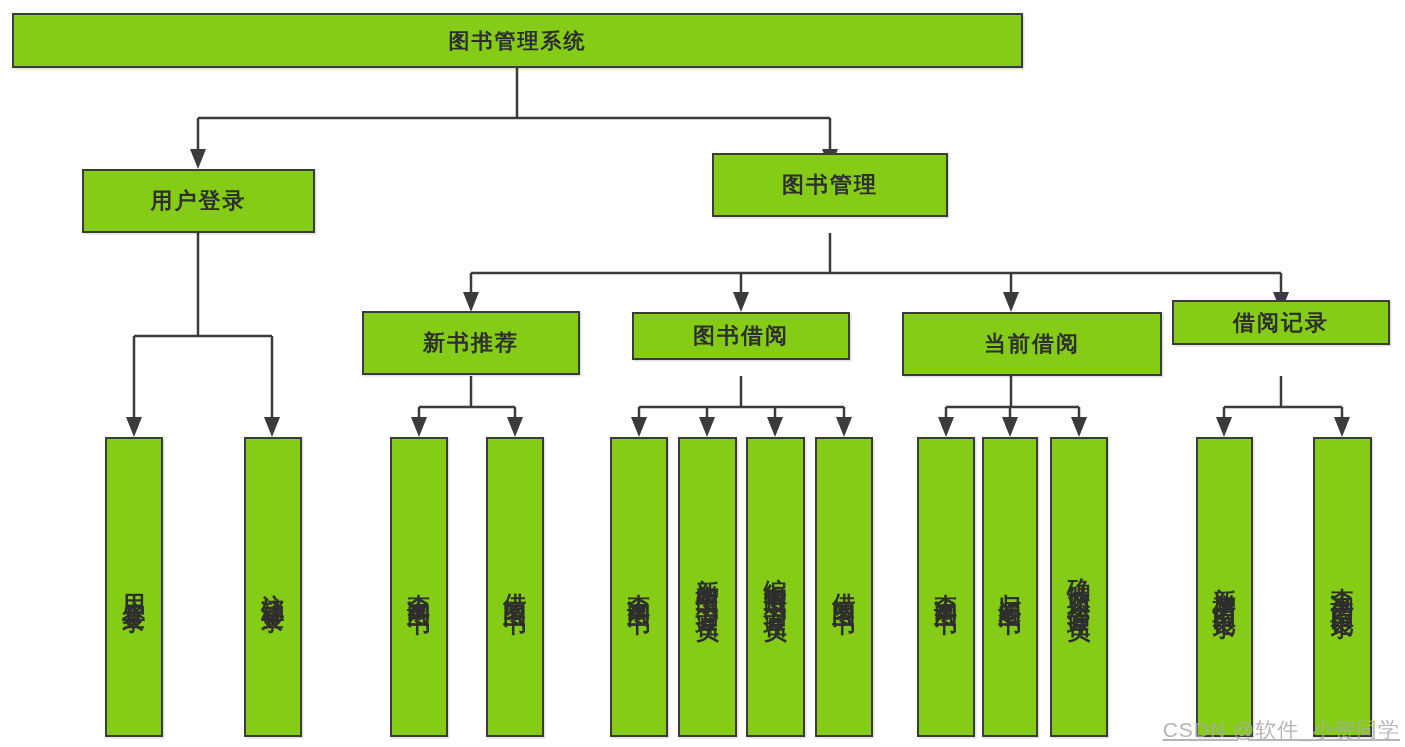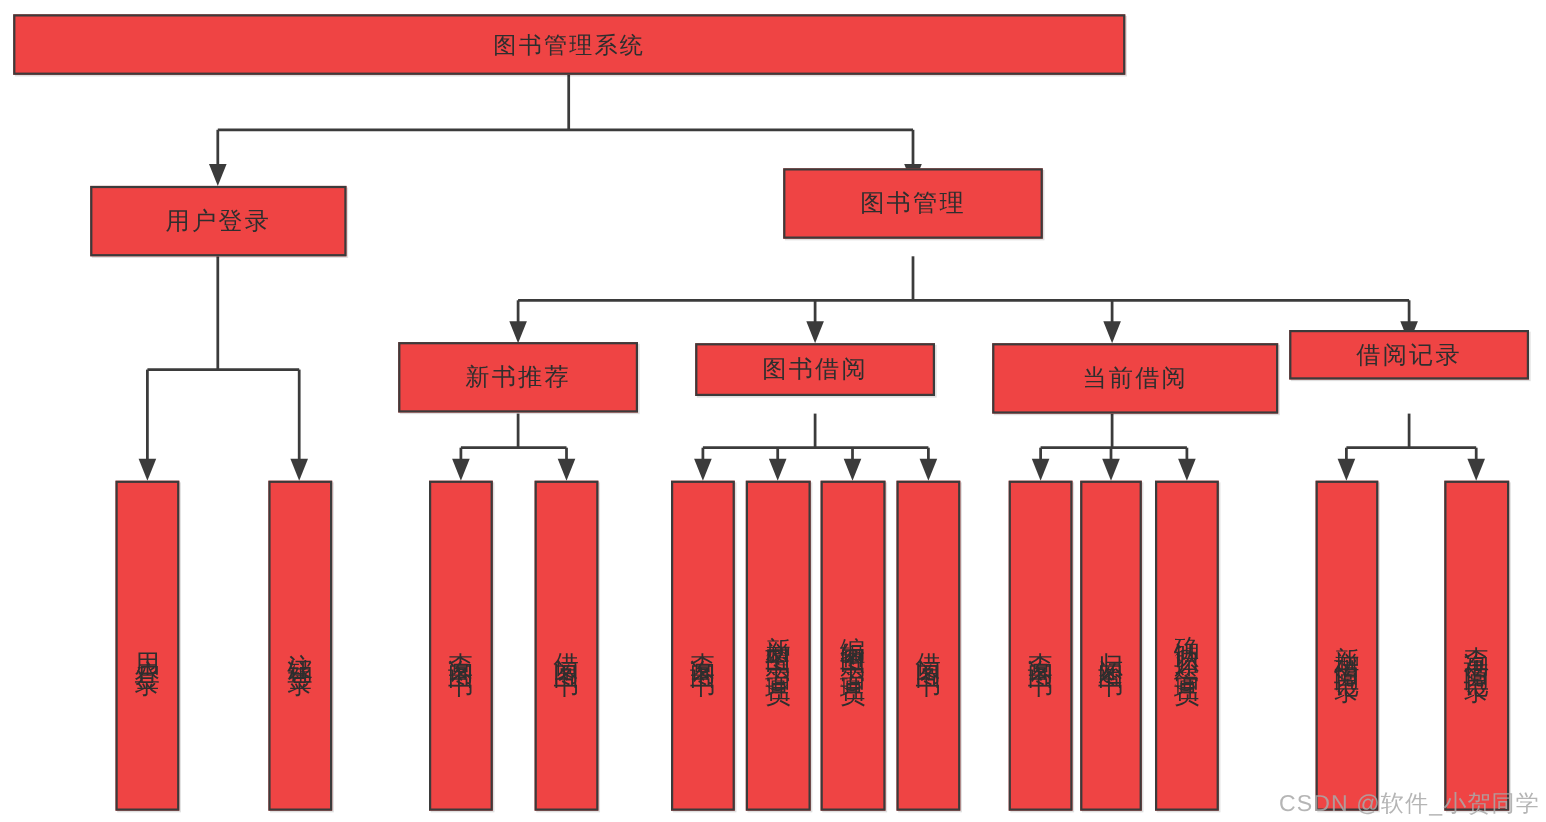--- a/index.html
+++ b/index.html
@@ -9,35 +9,36 @@
   html,body{margin:0;padding:0;background:var(--background);}
   #stage{
     position:relative; width:1405px; height:747px; overflow:hidden;
     background:var(--background);
     font-family:"Liberation Sans","DejaVu Sans",sans-serif;
     color:var(--text);
   }
   #connectors{position:absolute;left:0;top:0;z-index:1;}
   .node{
     position:absolute; box-sizing:border-box; z-index:2;
-    border:2.5px solid var(--box-border); background:#ef4444;
+    border:2.5px solid var(--box-border); background:#84cc16;
     display:flex; align-items:center; justify-content:center;
     box-shadow:1.5px 1.5px 0 rgba(0,0,0,0.12);
+    font-weight:bold;
   }
   .hnode{font-size:22px; letter-spacing:2px; white-space:nowrap;}
   .root{font-size:21px;}
   .vnode span{
     writing-mode:vertical-lr; text-orientation:mixed;
     font-size:23px; letter-spacing:6px; line-height:1.15;
     white-space:nowrap; color:var(--text);
   }
   #watermark{
     position:absolute; right:5px; bottom:3px; z-index:5;
     font-size:21px; color:var(--watermark); opacity:.85;
-    letter-spacing:1px; white-space:nowrap;
+    letter-spacing:1px; white-space:nowrap;text-decoration:underline;
   }
 </style>
 </head>
 <body>
 
 <div id="stage">
 
   <svg id="connectors" width="1405" height="747" viewBox="0 0 1405 747" aria-hidden="true">
     <g stroke="#3b3b3b" stroke-width="2.5" fill="none">
 

